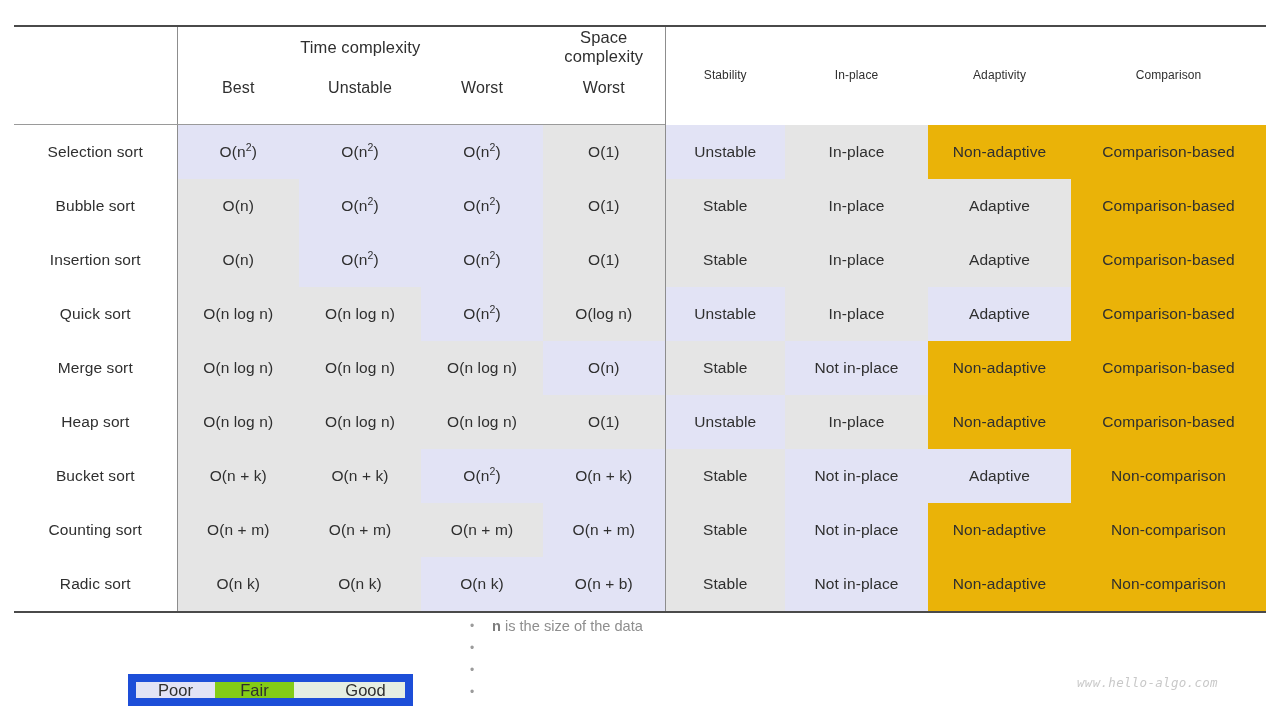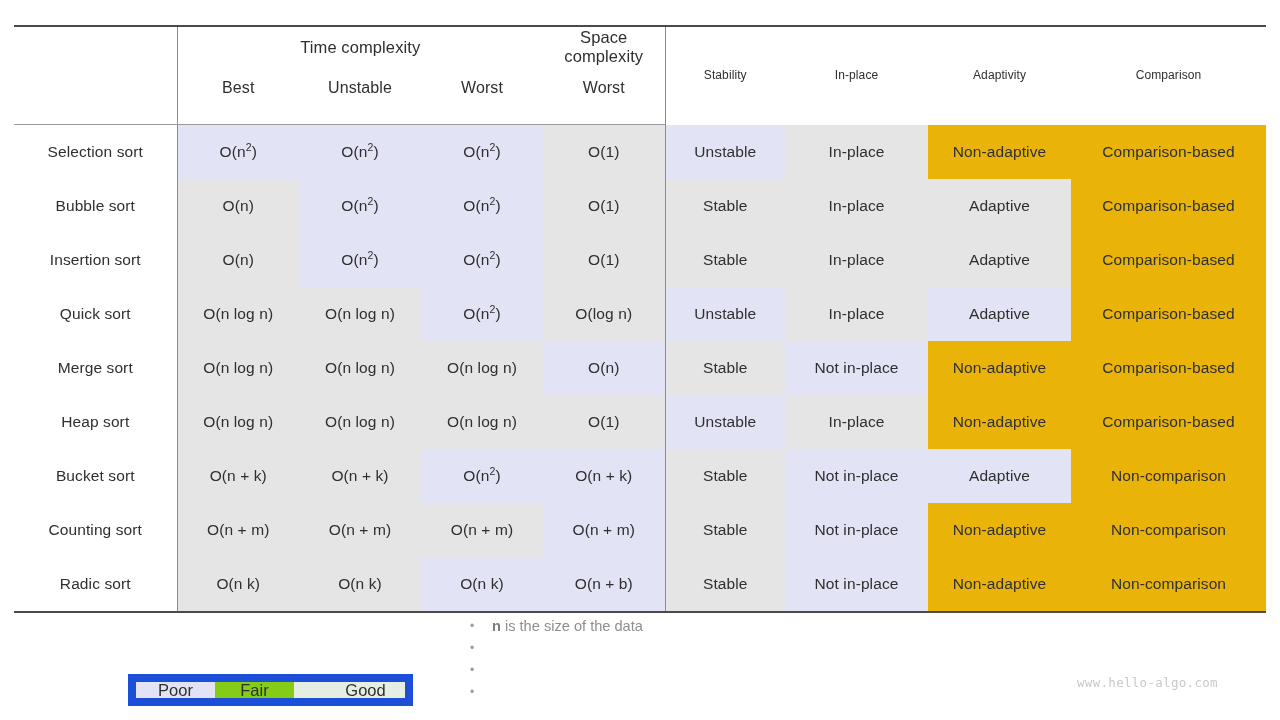--- a/index.html
+++ b/index.html
@@ -158,20 +158,21 @@
 
   
   .watermark {
     position: absolute;
     left: 1077px;
     top: 675px;
     font-family: "DejaVu Sans Mono", monospace;
     font-size: 12.5px;
     color: #c9c9c9;
     letter-spacing: 0.3px;
+    font-style: italic;
   }
 </style>
 </head>
 <body>
 
 <div id="root">
 
   <div class="table-wrap">
     <table class="cmp">
       <colgroup>

